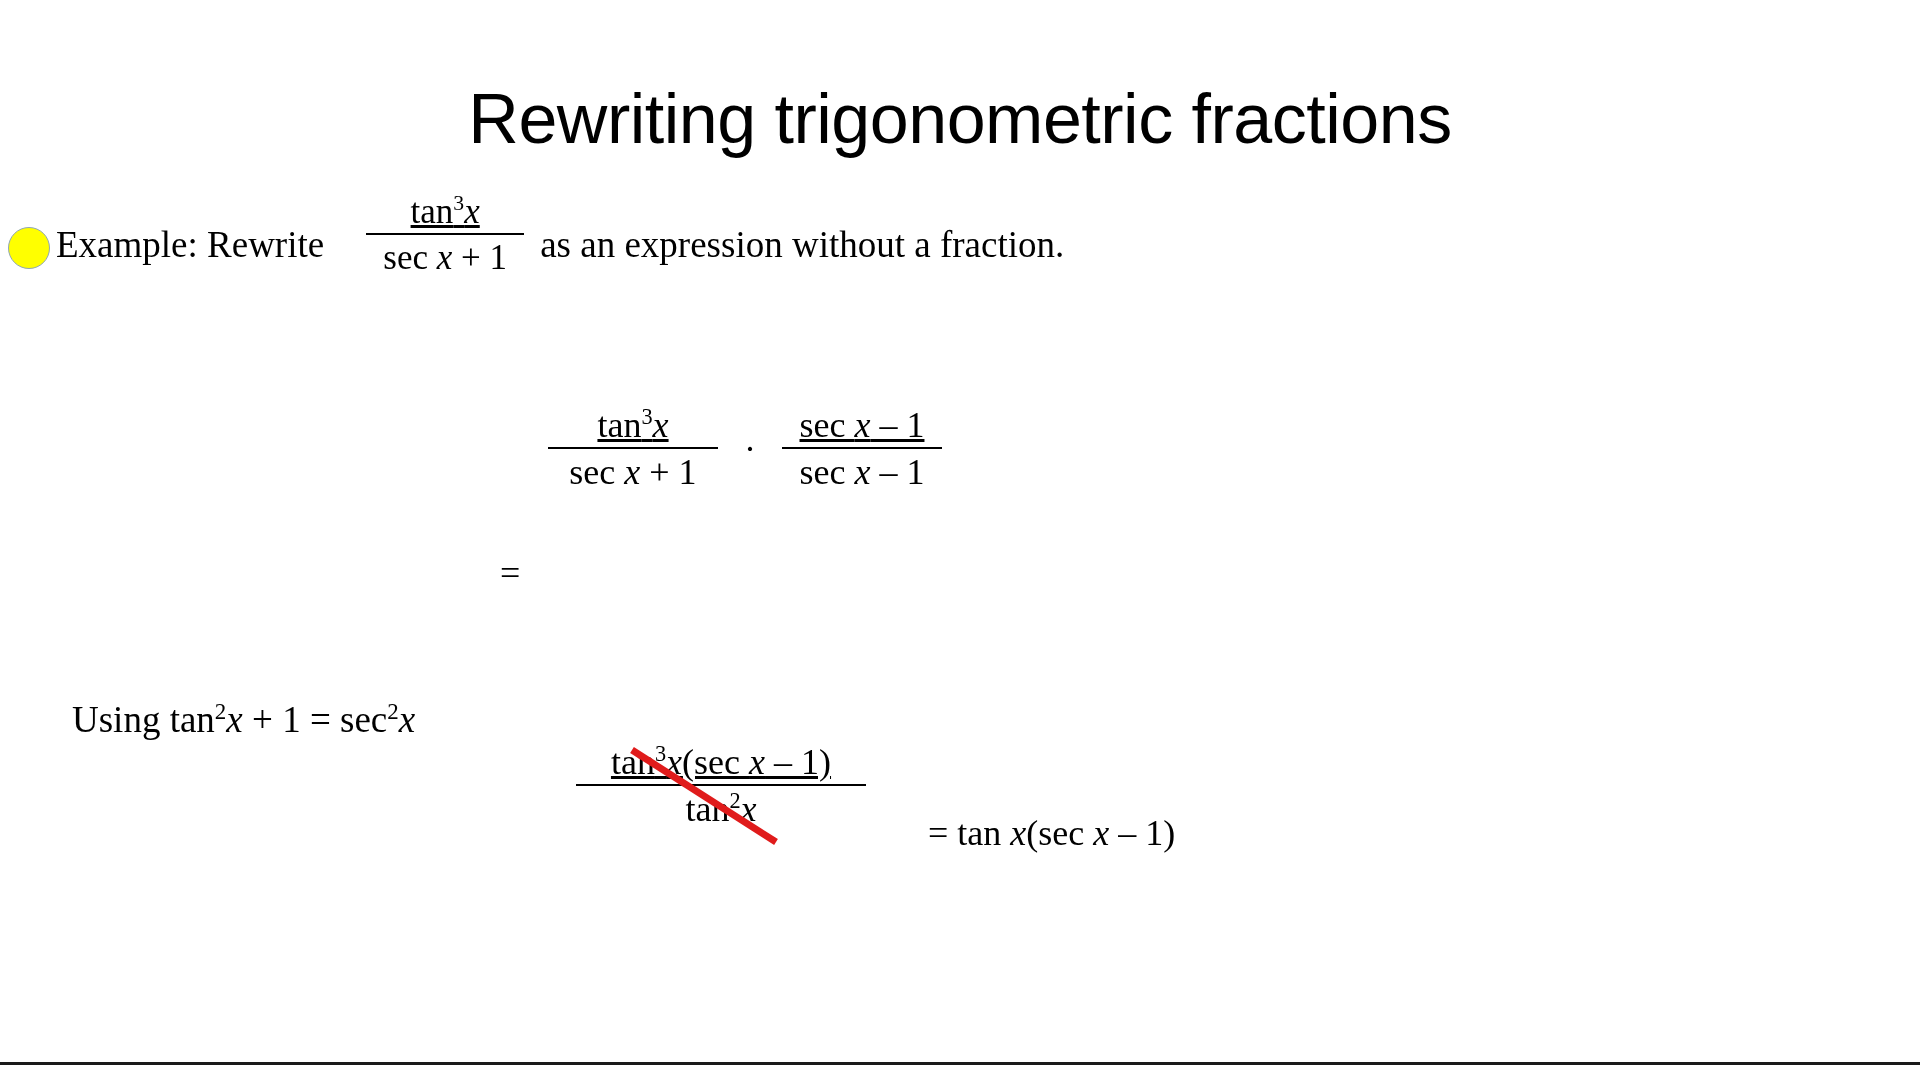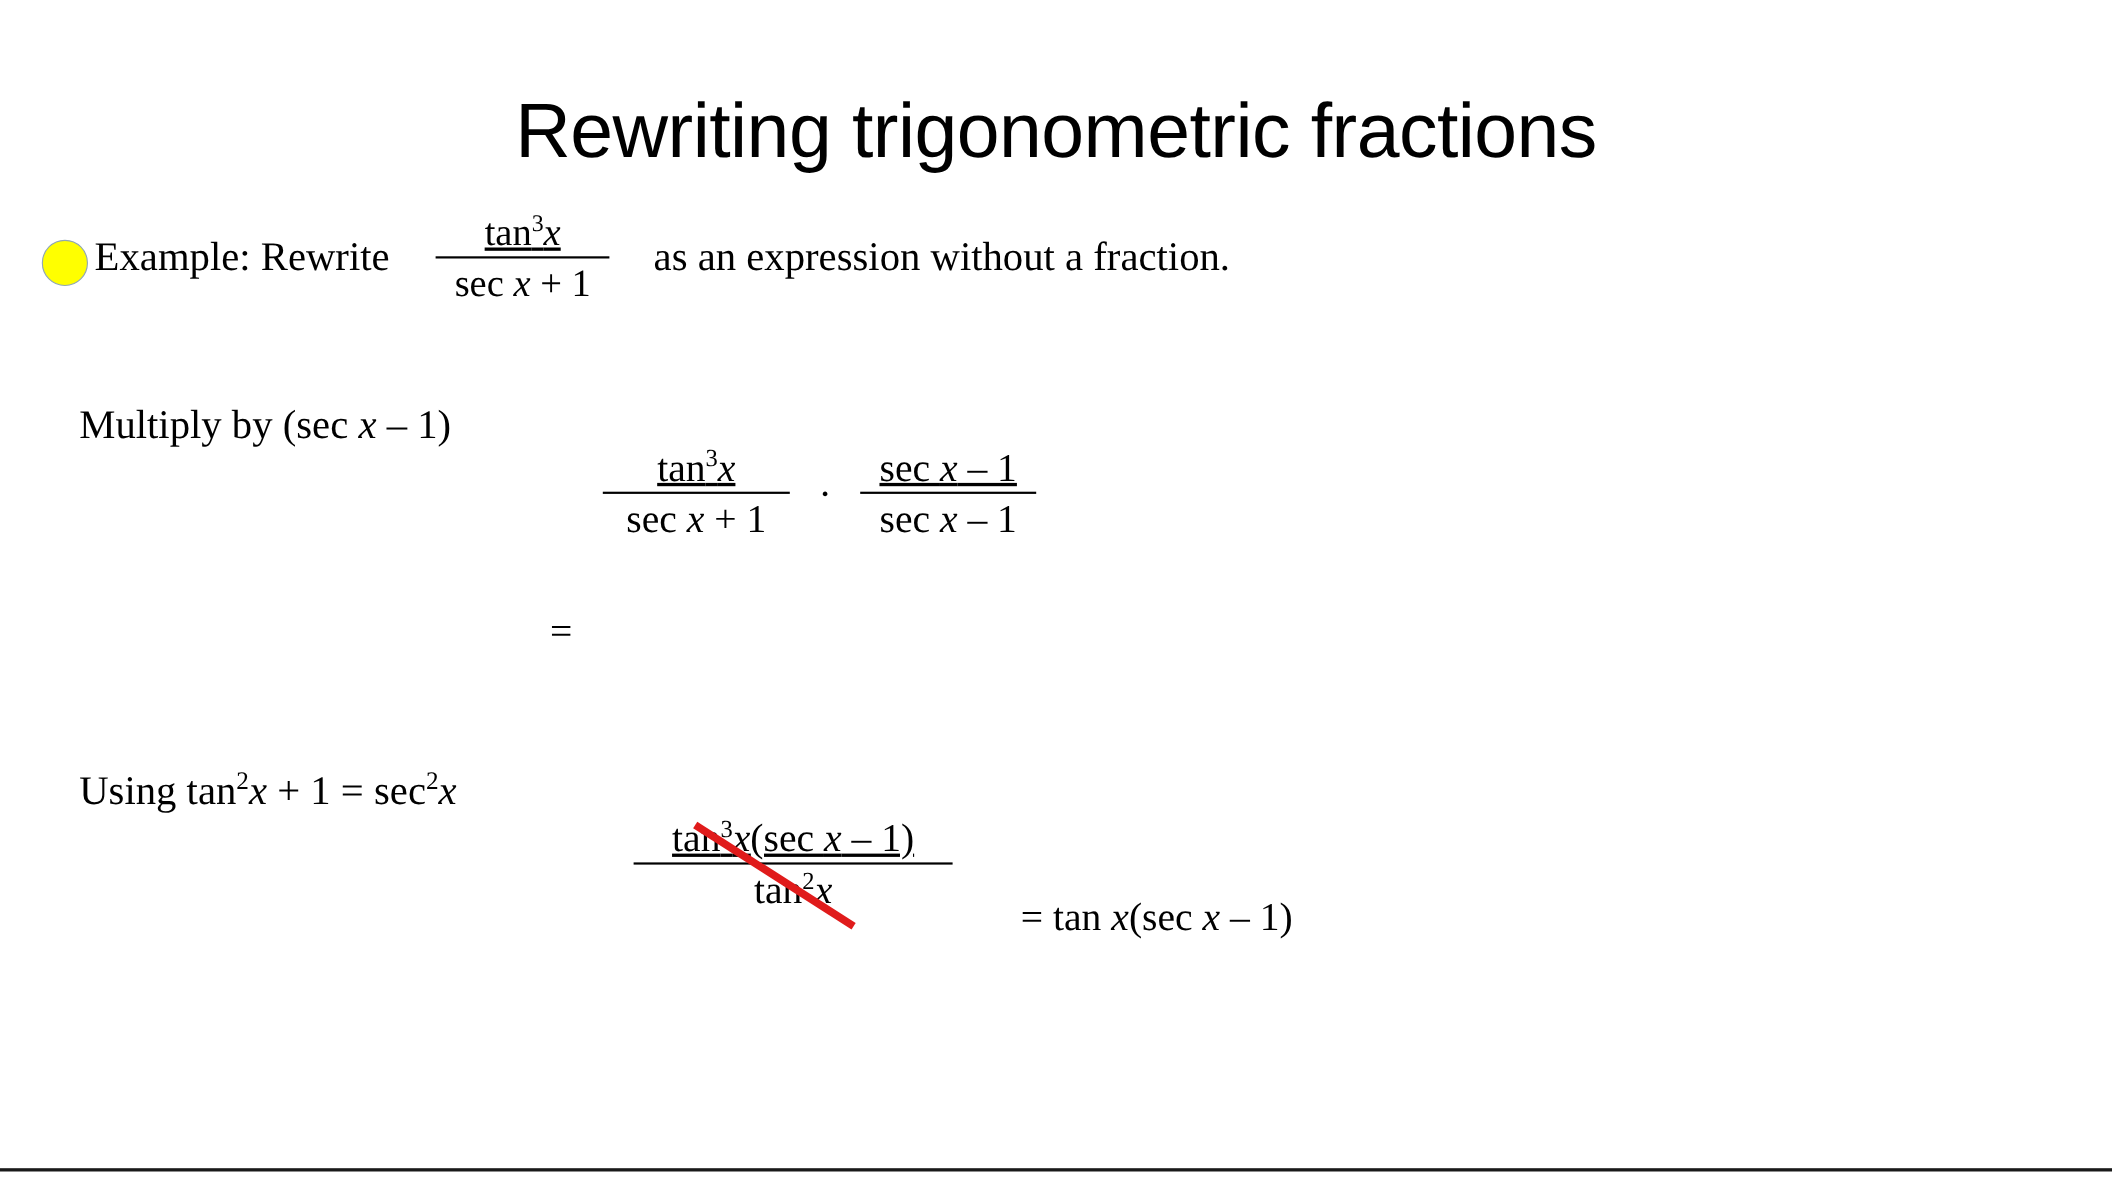--- a/index.html
+++ b/index.html
@@ -60,24 +60,24 @@
     text-align: center;
     line-height: 1.12;
   }
   .frac .num { display: block; padding: 0 10px 2px 10px; text-decoration: underline; }
   .frac .bar { display: block; height: 2px; background: #000; }
   .frac .den { display: block; padding: 3px 10px 0 10px; }
 
   
   #line-example {
     position: absolute;
-    left: 38px;
+    left: 8px;
     top: 212px;
     display: flex;
-    align-items: flex-start;
+    align-items: center;
     font-size: 37px;
     white-space: nowrap;
   }
   #bullet-dot {
     width: 42px;
     height: 42px;
     border-radius: 50%;
     background: #ffff00;
     border: 1.5px solid #8fa6b4;
     box-sizing: border-box;
@@ -87,21 +87,21 @@
   }
   #example-label { flex: 0 0 auto; }
   #example-frac {
     flex: 0 0 auto;
     margin: -20px 0 0 42px;
     font-size: 35px;
   }
   #example-frac .bar { width: 158px; }
   #example-tail {
     flex: 0 0 auto;
-    margin-left: 40px;
+    margin-left: 16px;
   }
 
   
   #line-multiply {
     position: absolute;
     left: 72px;
     top: 365px;
     font-size: 37px;
     white-space: nowrap;
   }
@@ -183,21 +183,20 @@
 
     <span id="example-frac" class="frac math">
       <span class="num"><span>tan</span><span class="sup">3</span><span class="it">x</span></span>
       <span class="bar"></span>
       <span class="den">sec&nbsp;<span class="it">x</span>&nbsp;+&nbsp;1</span>
     </span>
 
     <span id="example-tail" class="math">as an expression without a fraction.</span>
   </div>
 
-  <div id="line-multiply" class="math">Multiply by (sec&nbsp;<span class="it">x</span>&nbsp;–&nbsp;1)</div>
 
   <div id="line-product">
     <span id="frac-a" class="frac math">
       <span class="num"><span>tan</span><span class="sup">3</span><span class="it">x</span></span>
       <span class="bar"></span>
       <span class="den">sec&nbsp;<span class="it">x</span>&nbsp;+&nbsp;1</span>
     </span>
 
     <span id="product-dot" class="math">·</span>
 

